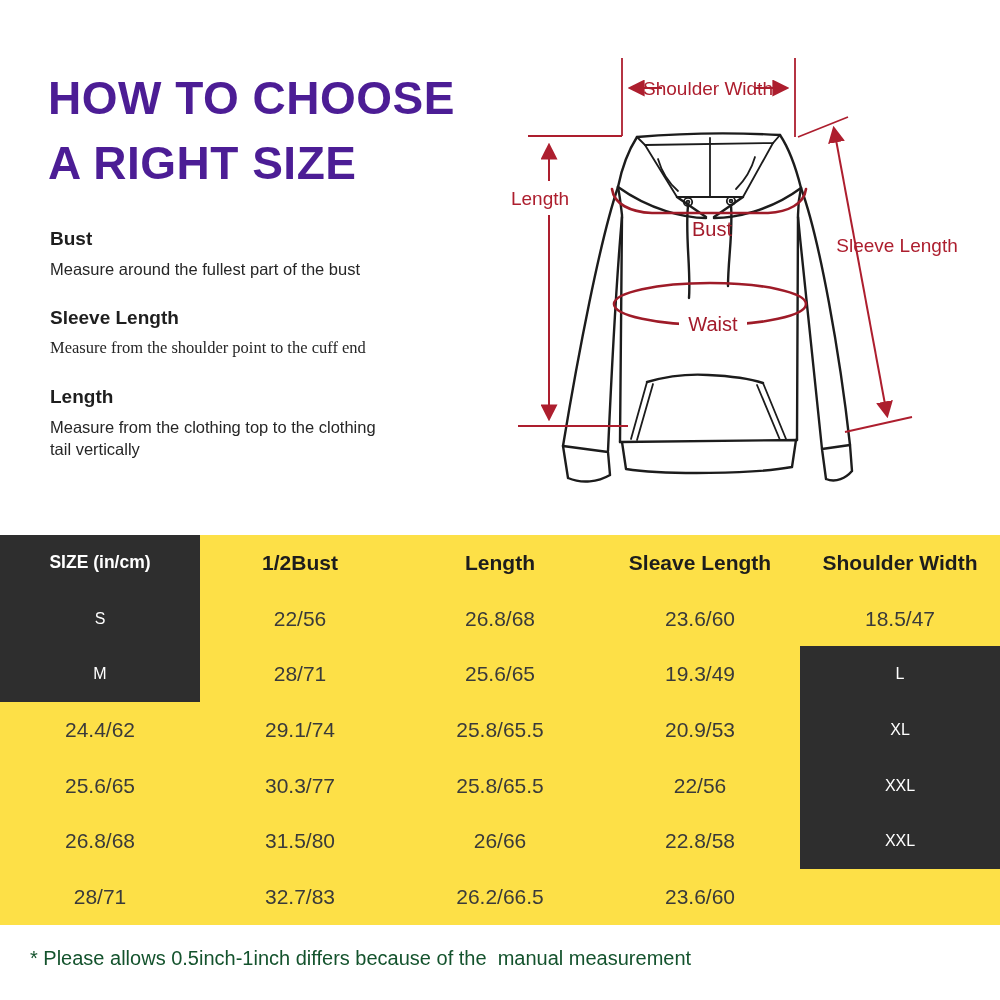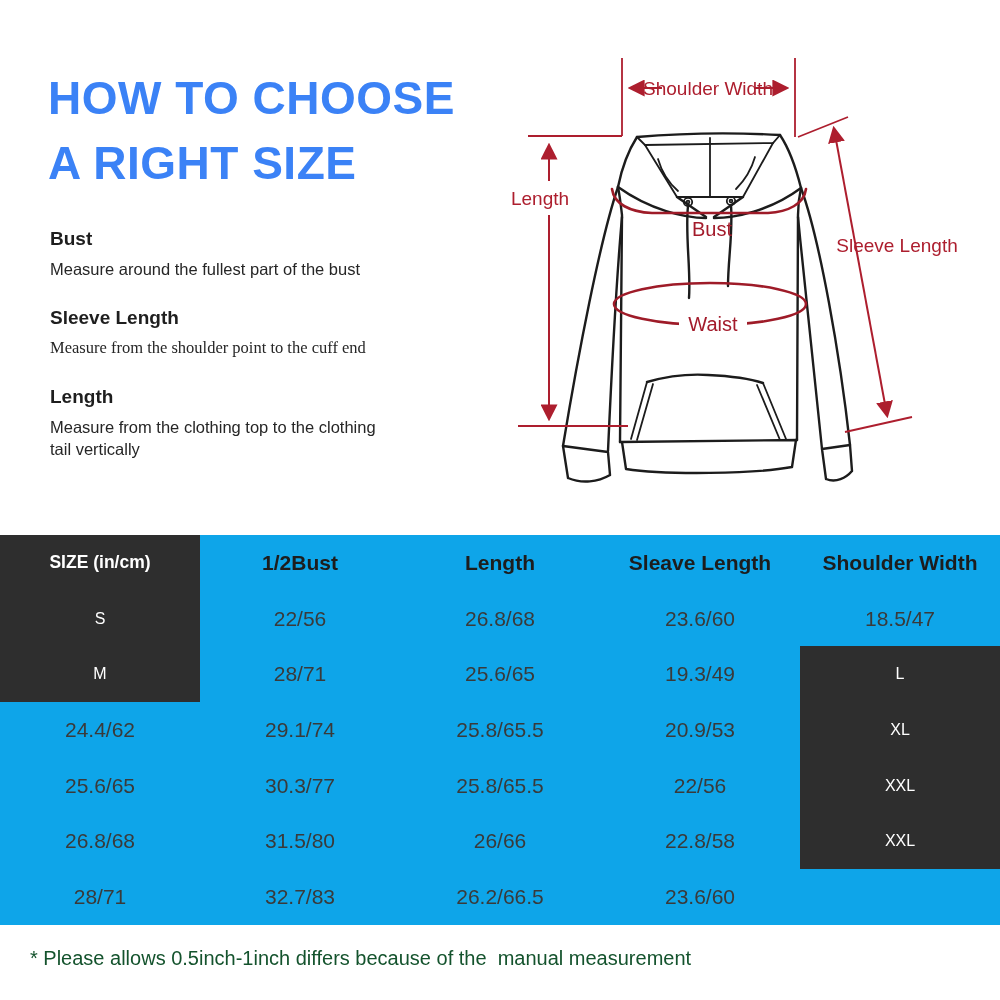--- a/index.html
+++ b/index.html
@@ -1,21 +1,21 @@
 <!DOCTYPE html>
 <html><head>
 <meta charset="utf-8">
 <style>
   html,body{margin:0;padding:0;background:#ffffff;}
   #page{position:relative;width:1000px;height:1000px;background:#ffffff;overflow:hidden;
         font-family:"Liberation Sans", sans-serif;}
 
   
   .title{position:absolute;left:48px;top:66px;font-size:46px;font-weight:700;
-         color:#3b82f6;line-height:1.42;letter-spacing:0.5px;}
+         color:#4c1d95;line-height:1.42;letter-spacing:0.5px;}
 
   
   .instructions{position:absolute;left:50px;top:228px;width:370px;}
   .instr-block{margin-bottom:27px;}
   .instr-heading{font-size:19px;font-weight:700;color:#1e1e1e;margin-bottom:8px;}
   .instr-text{font-size:16.5px;color:#262626;line-height:22px;}
 
   
   .diagram{position:absolute;left:500px;top:55px;width:500px;height:450px;}
   .diagram svg{width:100%;height:100%;display:block;}
@@ -23,21 +23,21 @@
   .dim-thin{stroke:#ad1e2e;stroke-width:1.8;fill:none;}
   .garment{stroke:#1c1c1c;stroke-width:2.4;fill:none;stroke-linecap:round;stroke-linejoin:round;}
   .garment-thin{stroke:#1c1c1c;stroke-width:1.8;fill:none;stroke-linecap:round;}
   .redcurve{stroke:#9e1b28;stroke-width:2.6;fill:none;stroke-linecap:round;}
   .dimtext{fill:#ad1e2e;font-size:19px;font-family:"Liberation Sans",sans-serif;}
   .curvetext{fill:#a31b2b;font-size:20px;font-family:"Liberation Sans",sans-serif;}
 
   
   .size-table{position:absolute;left:0;top:535px;width:1000px;height:390px;
               display:grid;grid-template-columns:200px 1fr 1fr 1fr 1fr;
-              grid-auto-rows:55.7px;background:#0ea5e9;}
+              grid-auto-rows:55.7px;background:#fde047;}
   .cell{display:flex;align-items:center;justify-content:center;}
   .cell.dark{background:#2e2e2e;color:#ffffff;font-size:16px;}
   .cell.corner{font-weight:700;font-size:17.5px;}
   .cell.colhead{font-weight:700;font-size:21px;color:#1d1d1d;}
   .cell.val{font-size:21px;color:#3a3a3a;}
 
   
   .footnote{position:absolute;left:30px;top:947px;font-size:20px;color:#14532d;white-space:pre-wrap;}
 </style>
 </head>

